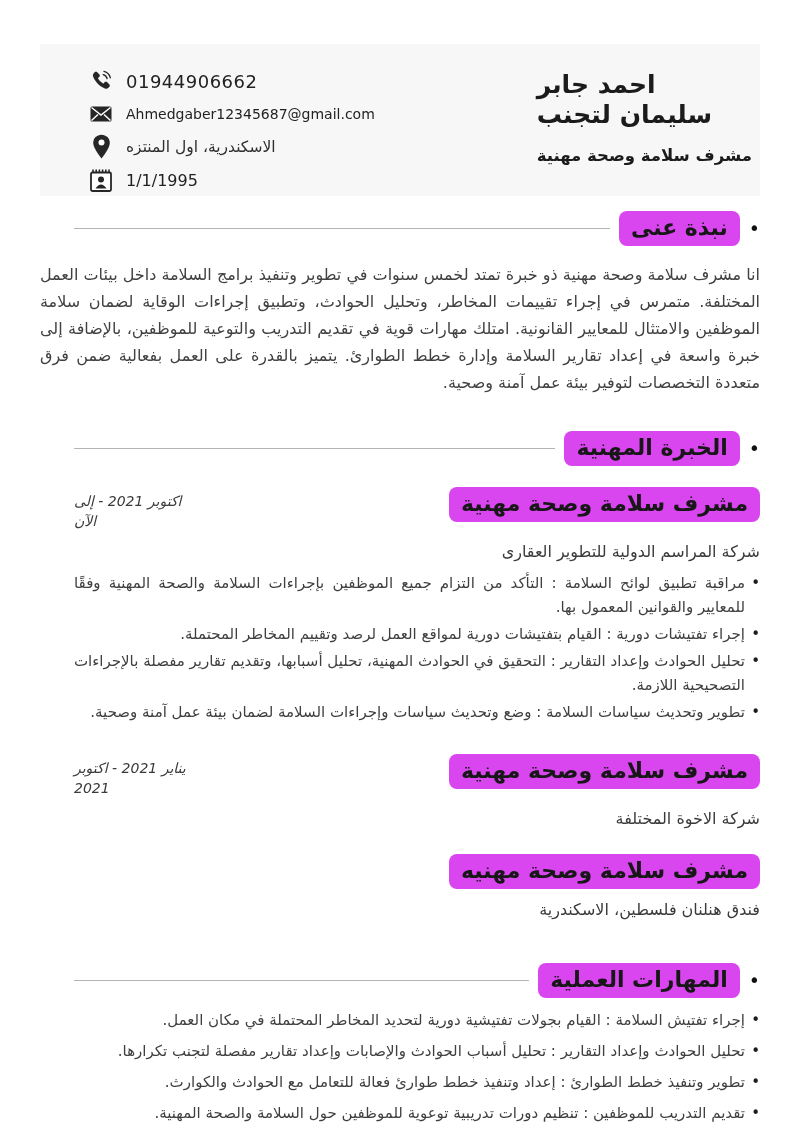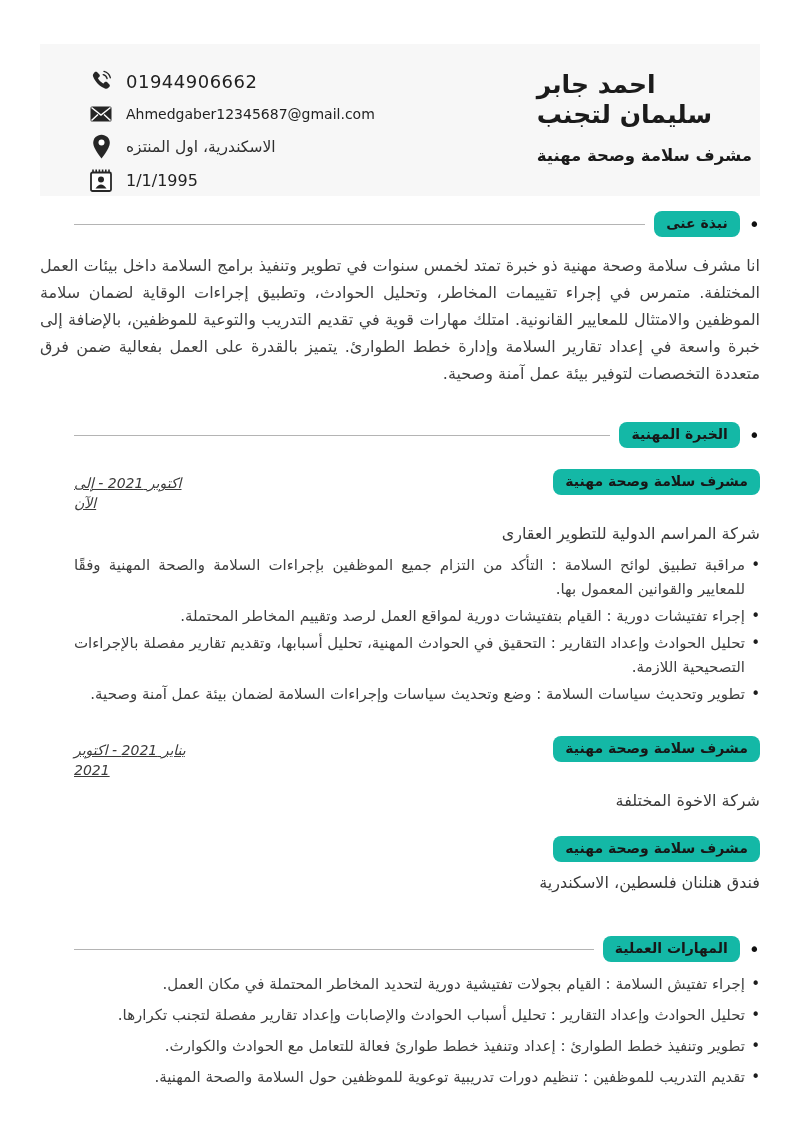--- a/index.html
+++ b/index.html
@@ -56,25 +56,25 @@
 
   
   .sec-head {
     display:flex;
     align-items:center;
     gap:9px;
     padding-left:34px;
   }
   .sec-bullet { font-size:19px; color:#111; line-height:1; }
   .sec-badge, .title-badge {
-    background:#14b8a6;
+    background:#d946ef;
     border-radius:8px;
     padding:4px 12px 6px;
     font-weight:bold;
-    font-size:14px;
+    font-size:22px;
     color:#171717;
     white-space:nowrap;
   }
   .sec-line { flex:1; border-top:1px solid #b4b4b4; height:0; }
 
   
   .about-head { margin-top:15px; }
   .about-text {
     margin-top:15px;
     font-size:16px;
@@ -91,21 +91,20 @@
     justify-content:space-between;
     align-items:flex-start;
     padding-left:34px;
   }
   .job-date {
     width:122px;
     direction:rtl;
     text-align:left;
     font-size:14px;
     font-style:italic;
-    text-decoration:underline;
     color:#3a3a3a;
     line-height:20px;
     margin-top:4px;
     flex:0 0 122px;
   }
   .job-company { margin-top:11px; font-size:16px; color:#3a3a3a; }
   ul.dots {
     list-style:none;
     margin-top:10px;
     padding-left:34px;

